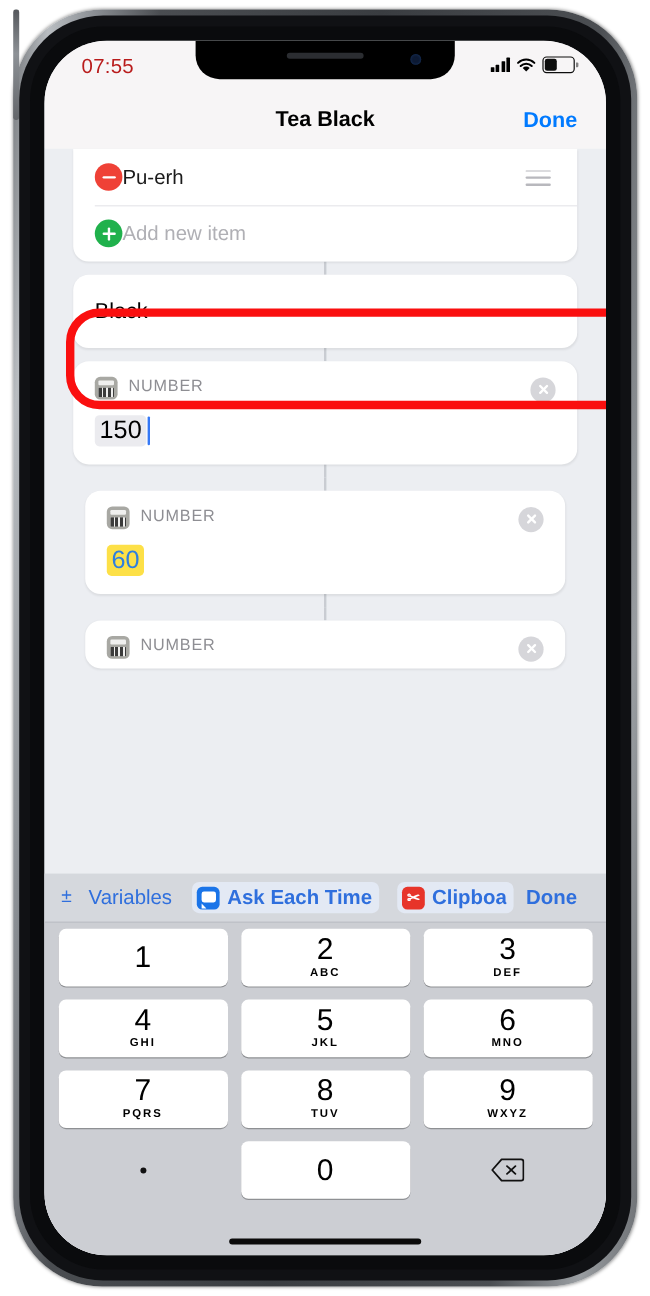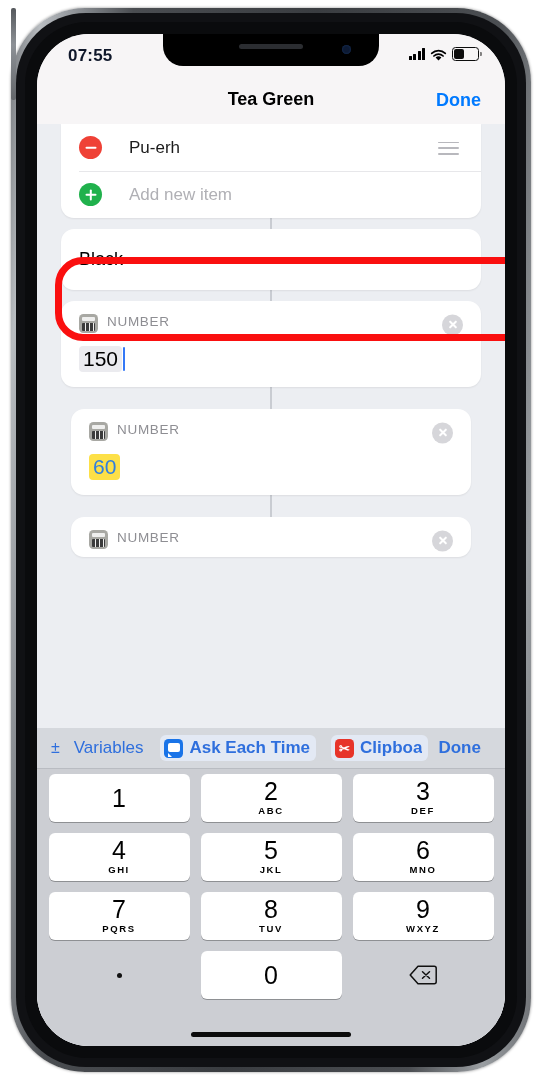--- a/index.html
+++ b/index.html
@@ -109,22 +109,22 @@
     right: 0;
     height: 46px;
     z-index: 50;
     background: #f7f5f6;
   }
   .sb-time {
     position: absolute;
     left: 31px;
     top: 12px;
     font-size: 17px;
-    font-weight: bold;
-    color: #0f172a;
+    font-weight: normal;
+    color: #b91c1c;
     letter-spacing: 0.2px;
     text-align: center;
   }
   .sb-right {
     position: absolute;
     right: 26px;
     top: 13px;
     display: flex;
     align-items: center;
     gap: 5px;
@@ -218,21 +218,21 @@
     content:""; position:absolute; left:50%; top:50%;
     transform: translate(-50%,-50%);
     width: 11px; height: 2.4px; background:#fff; border-radius:2px;
   }
   .circ.plus::after {
     content:""; position:absolute; left:50%; top:50%;
     transform: translate(-50%,-50%);
     width: 2.4px; height: 11px; background:#fff; border-radius:2px;
   }
   .row-label {
-    margin-left: 27px;
+    margin-left: 0;
     font-size: 17px;
     color: #1b1b1b;
   }
   .row-label.placeholder { color: #b0b0b5; }
   .drag-handle {
     position: absolute;
     right: 22px; top: 50%;
     transform: translateY(-50%);
     width: 21px; height: 12px;
   }
@@ -511,21 +511,21 @@
                 <path d="M1.7 4.4 a9.8 9.8 0 0 1 13.6 0" stroke="#000" stroke-width="1.7" fill="none" stroke-linecap="round"></path>
               </svg>
             </div>
             <div class="batt">
                 <i></i>
               </div>
           </div>
         </div>
 
         <div class="navbar">
-          <div class="nav-title">Tea Green</div>
+          <div class="nav-title">Tea Black</div>
           <div class="nav-done">Done</div>
         </div>
 
         <div class="content">
 
           <div class="card clipped-top">
             <div class="list-row">
               <div class="circ minus"></div>
               <div class="row-label">Pu-erh</div>
               <div class="drag-handle">

